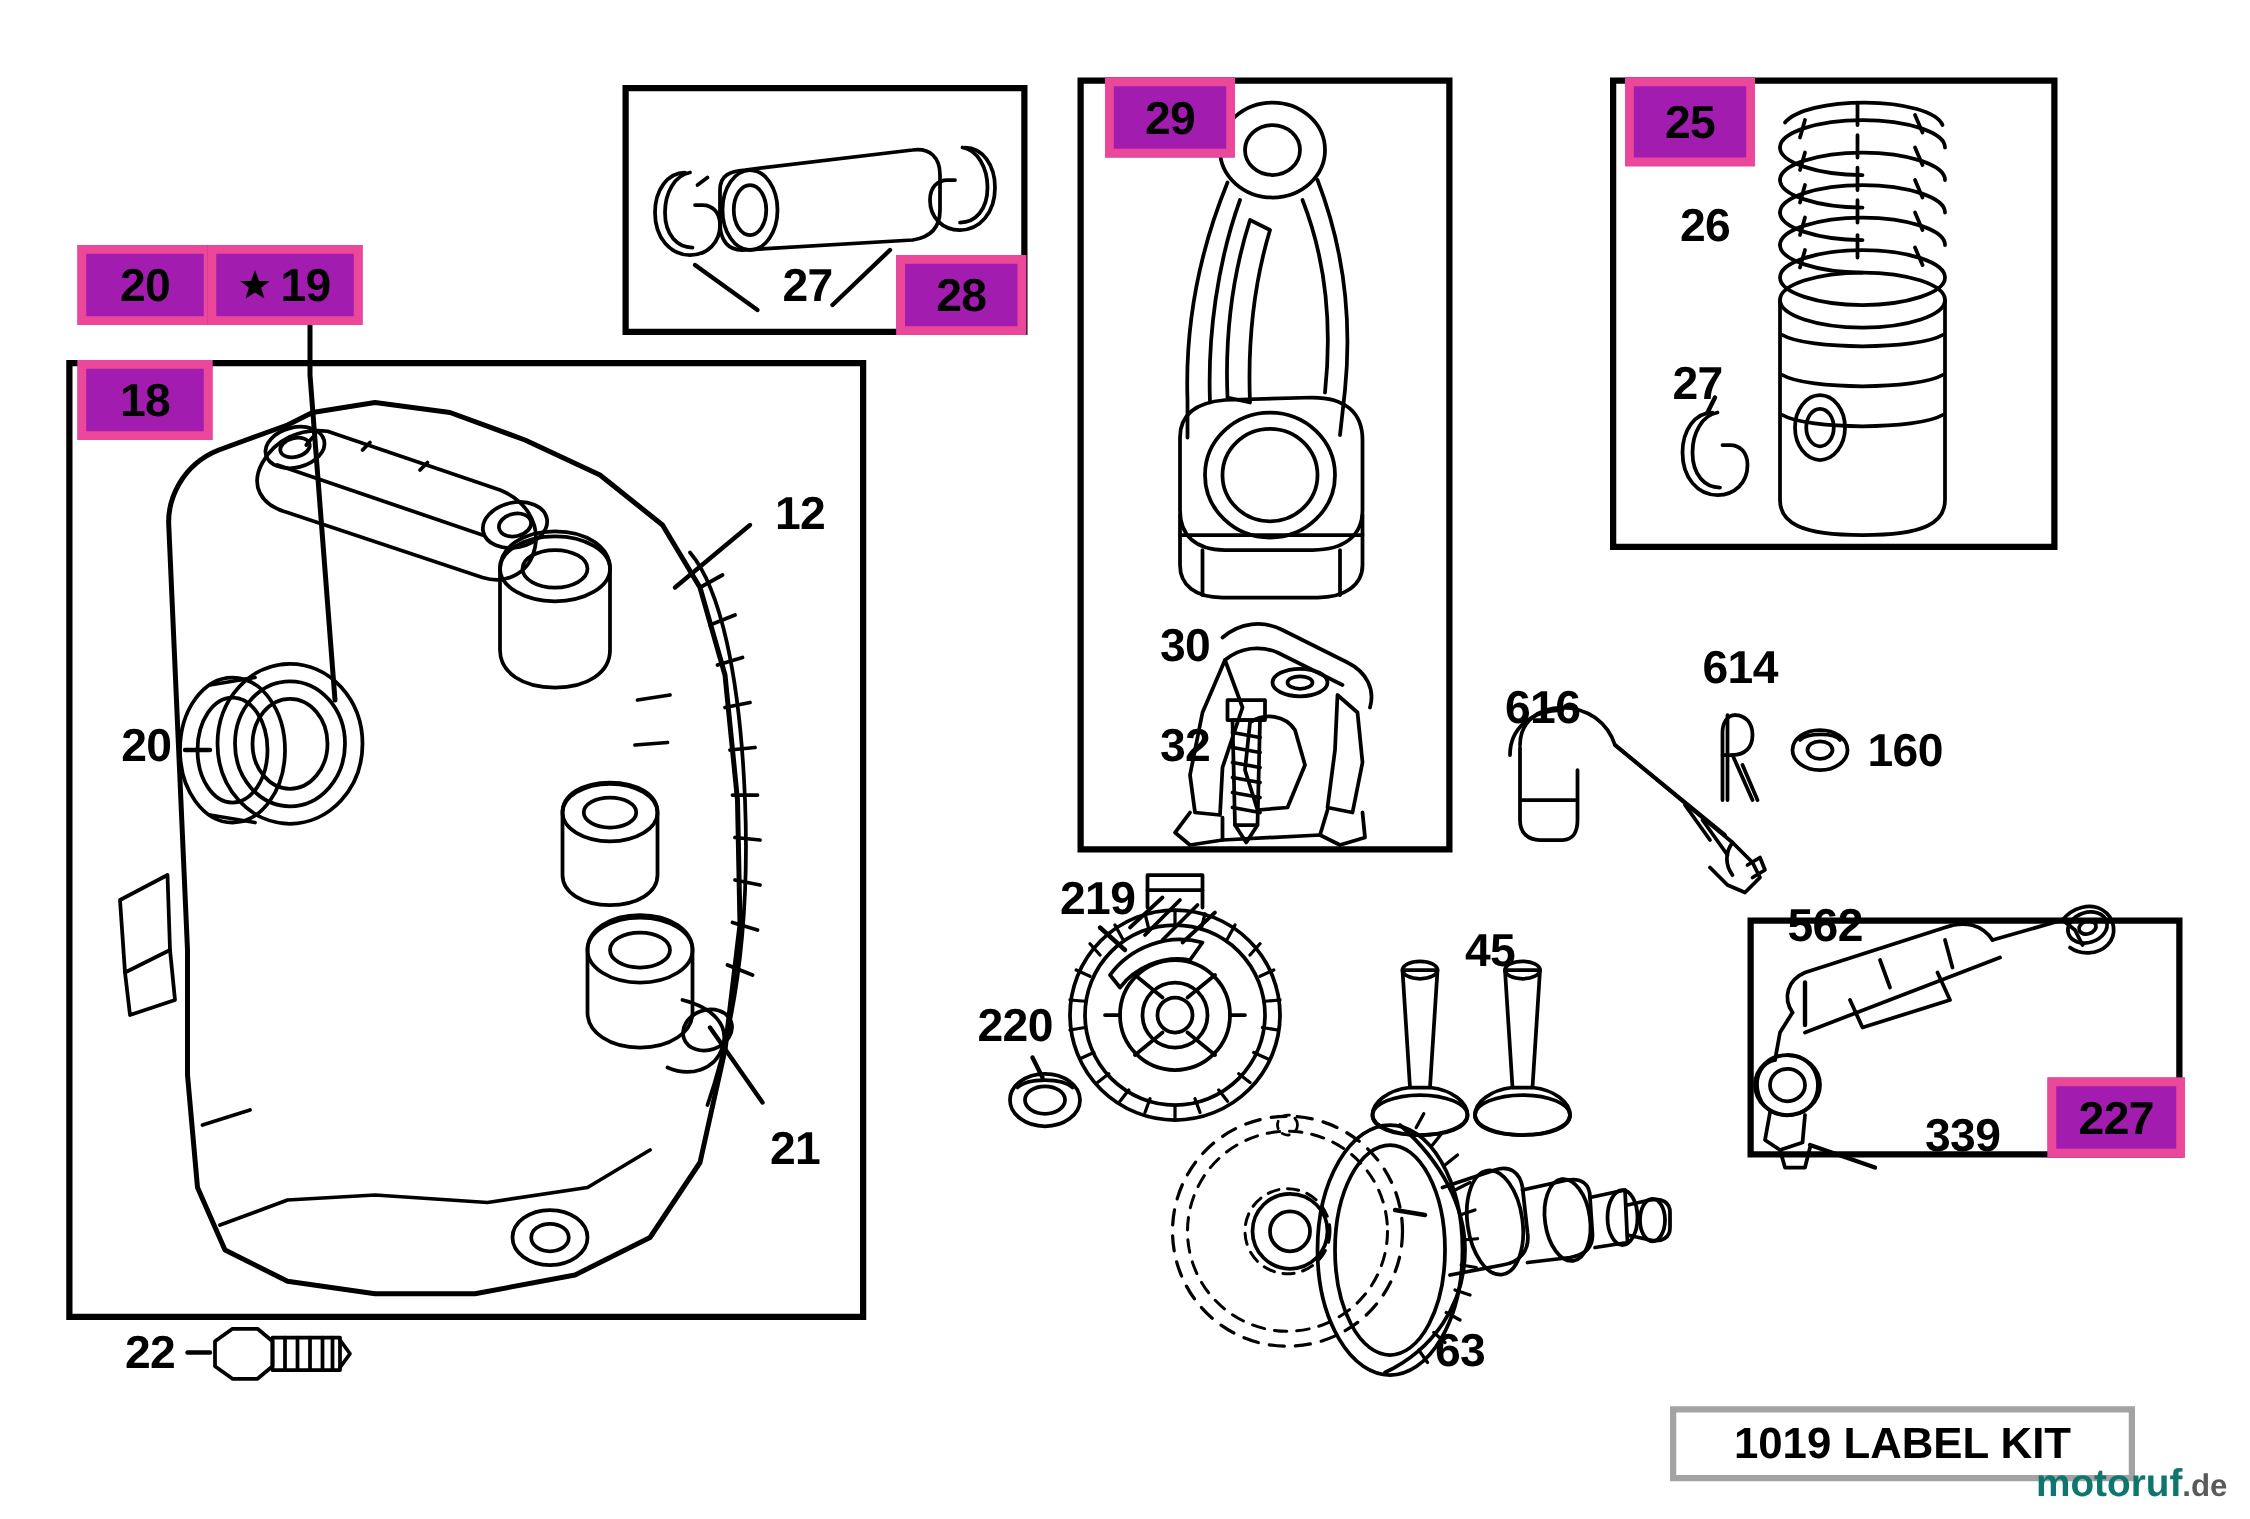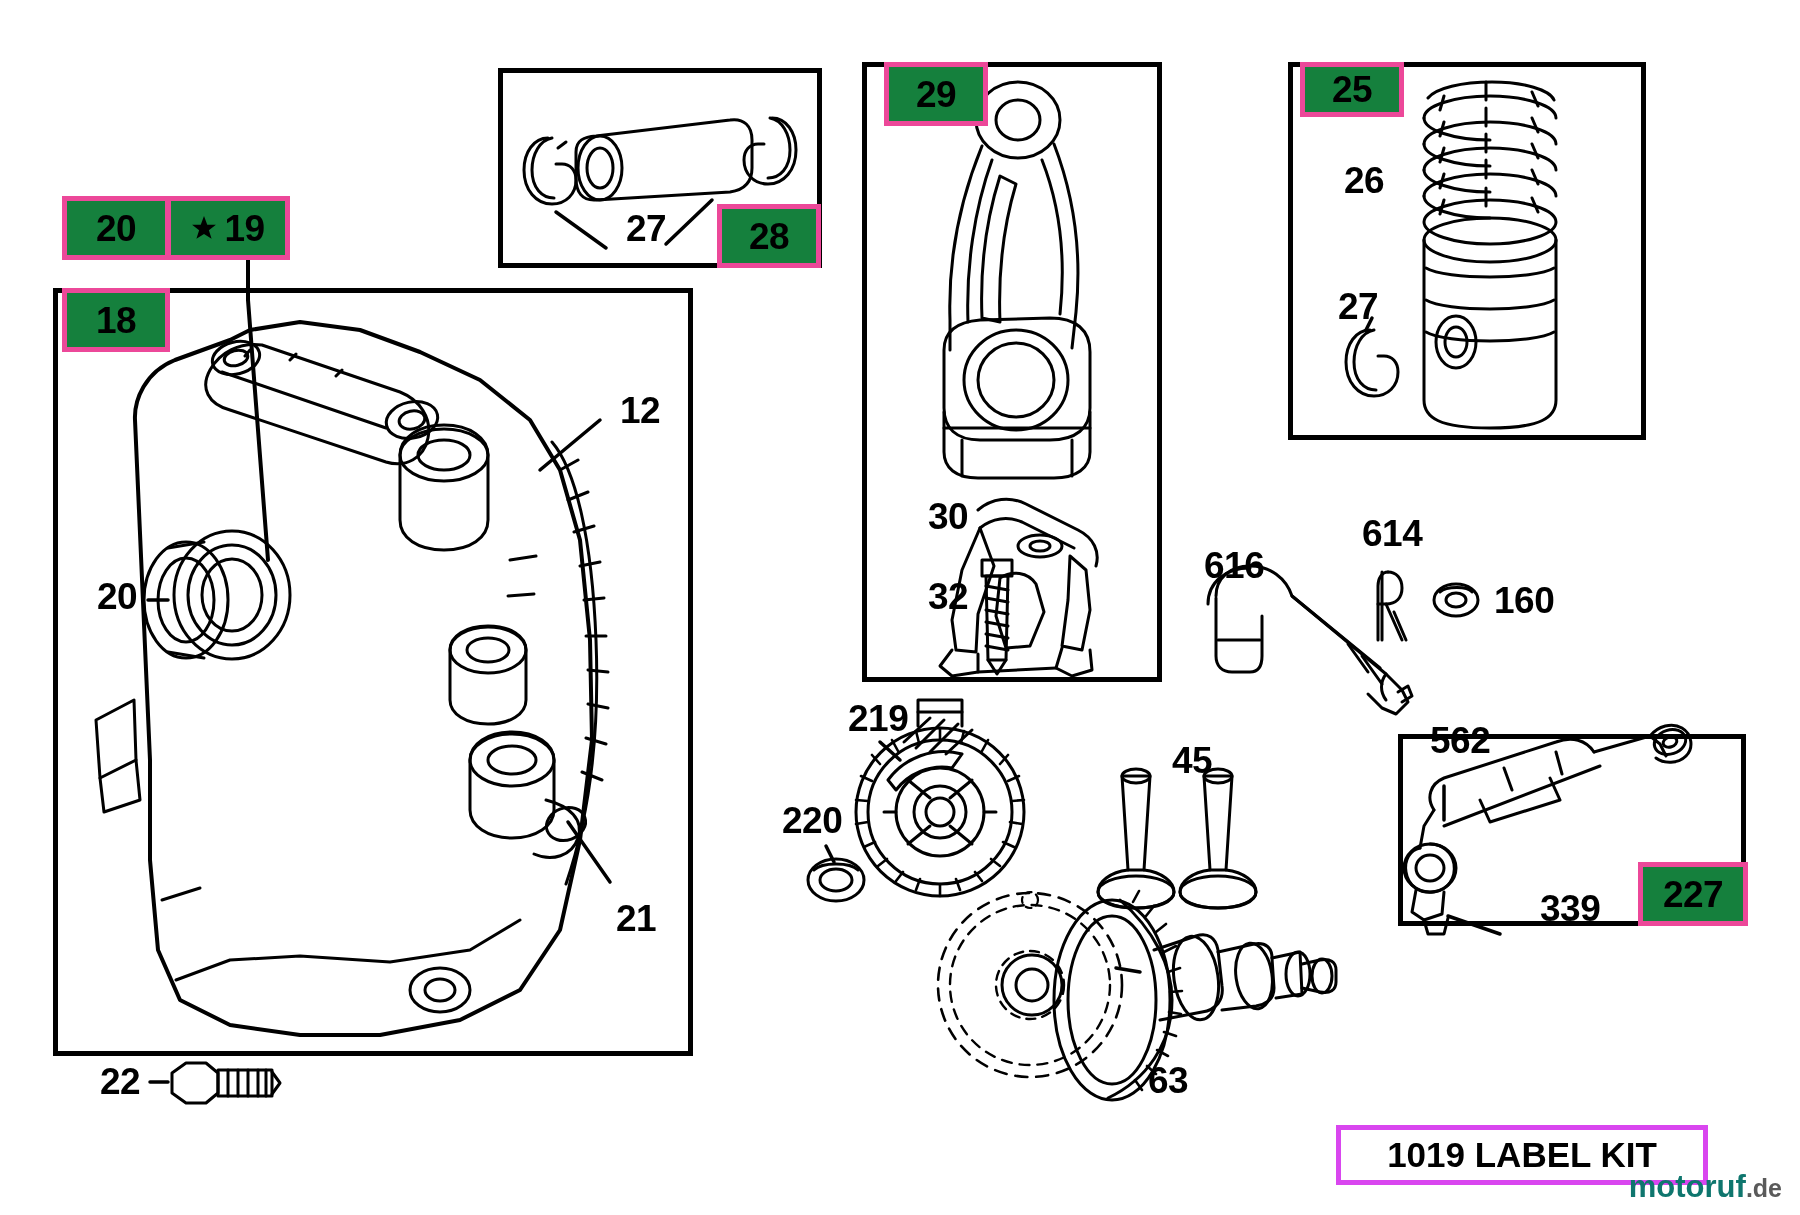--- a/index.html
+++ b/index.html
@@ -8,33 +8,33 @@
 
   #sheet{position:absolute;left:0;top:0;width:1800px;height:1215px;background:#fff;}
 
   
   .num{position:absolute;font-weight:bold;font-family:"Liberation Sans",sans-serif;
        color:#000;line-height:1;white-space:nowrap;letter-spacing:-0.5px;}
   .n36{font-size:37px;}
 
   
   .gbox{position:absolute;border:5px solid #000;background:transparent;box-sizing:border-box;}
-  .tagbox{position:absolute;border:5px solid #ec4899;background:#15803d;box-sizing:border-box;
+  .tagbox{position:absolute;border:7px solid #ec4899;background:#a21caf;box-sizing:border-box;
           display:flex;align-items:center;justify-content:center;}
   .tagbox .num{position:static;}
 
   .svgl{position:absolute;left:0;top:0;width:1800px;height:1215px;pointer-events:none;}
 
   
   #wm{position:absolute;right:18px;bottom:10px;font-size:31px;font-weight:bold;
       font-family:"Liberation Sans",sans-serif;letter-spacing:0px;}
   #wm .m{color:#0f766e;margin-left:28px;}
   #wm .de{color:#5a5a5a;font-size:25px;}
 
-  .lbl-kit{position:absolute;border:5px solid #d946ef;background:#fff;box-sizing:border-box;
+  .lbl-kit{position:absolute;border:5px solid #a3a3a3;background:#fff;box-sizing:border-box;
            display:flex;align-items:center;justify-content:center;font-weight:bold;font-size:35px;}
 </style>
 </head>
 <body>
 
 <div id="sheet">
 
   <svg class="svgl" viewBox="0 0 1800 1215">
     <g fill="none" stroke="#000" stroke-width="3" stroke-linejoin="round" stroke-linecap="round">
 
@@ -379,21 +379,21 @@
   </div>
 
   <div class="tagbox" style="left:717px; top:204px; width:104px; height:64px;">
     <span class="num n36">28</span>
   </div>
 
   <div class="tagbox" style="left:884px; top:62px; width:104px; height:64px;">
     <span class="num n36">29</span>
   </div>
 
-  <div class="tagbox" style="left:1300px; top:62px; width:104px; height:55px;">
+  <div class="tagbox" style="left:1300px; top:62px; width:104px; height:71px;">
     <span class="num n36">25</span>
   </div>
 
   <div class="tagbox" style="left:1638px; top:862px; width:110px; height:64px;">
     <span class="num n36">227</span>
   </div>
 
   <span class="num n36" style="left:626px; top:210px;">27</span>
 
   <span class="num n36" style="left:620px; top:392px;">12</span>

